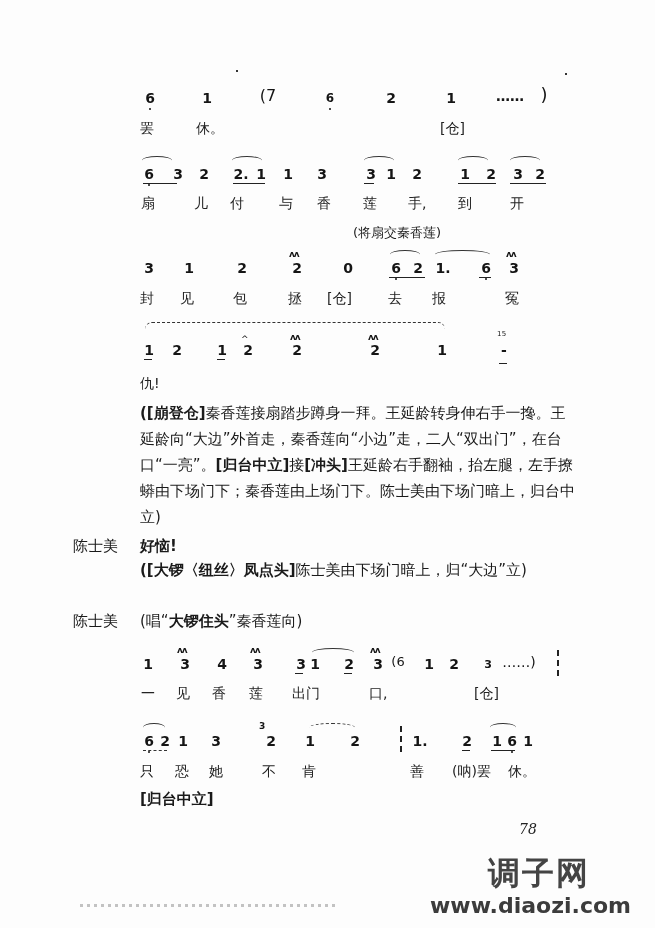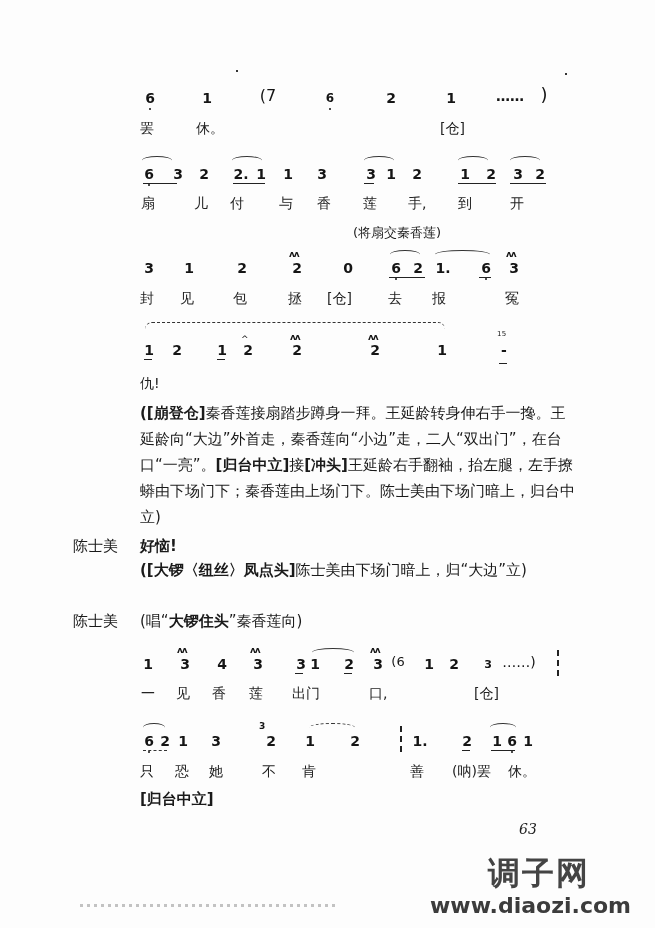--- a/index.html
+++ b/index.html
@@ -213,18 +213,18 @@
   <span class="lyric" style="left:209px;top:762px;">她</span>
   <span class="lyric" style="left:262px;top:762px;">不</span>
   <span class="lyric" style="left:302px;top:762px;">肯</span>
   <span class="lyric" style="left:410px;top:762px;">善</span>
   <span class="lyric" style="left:452px;top:762px;">(呐)罢</span>
   <span class="lyric" style="left:508px;top:762px;">休。</span>
 </div>
 
 <span class="prose" style="top:786px;font-weight:bold;">[归台中立]</span>
 
-<span class="pagenum">63</span>
+<span class="pagenum">78</span>
 
 <div class="scan"></div>
 
 <span class="wm1">调子网</span>
 <span class="wm2">www.diaozi.com</span>
 
 </body></html>

